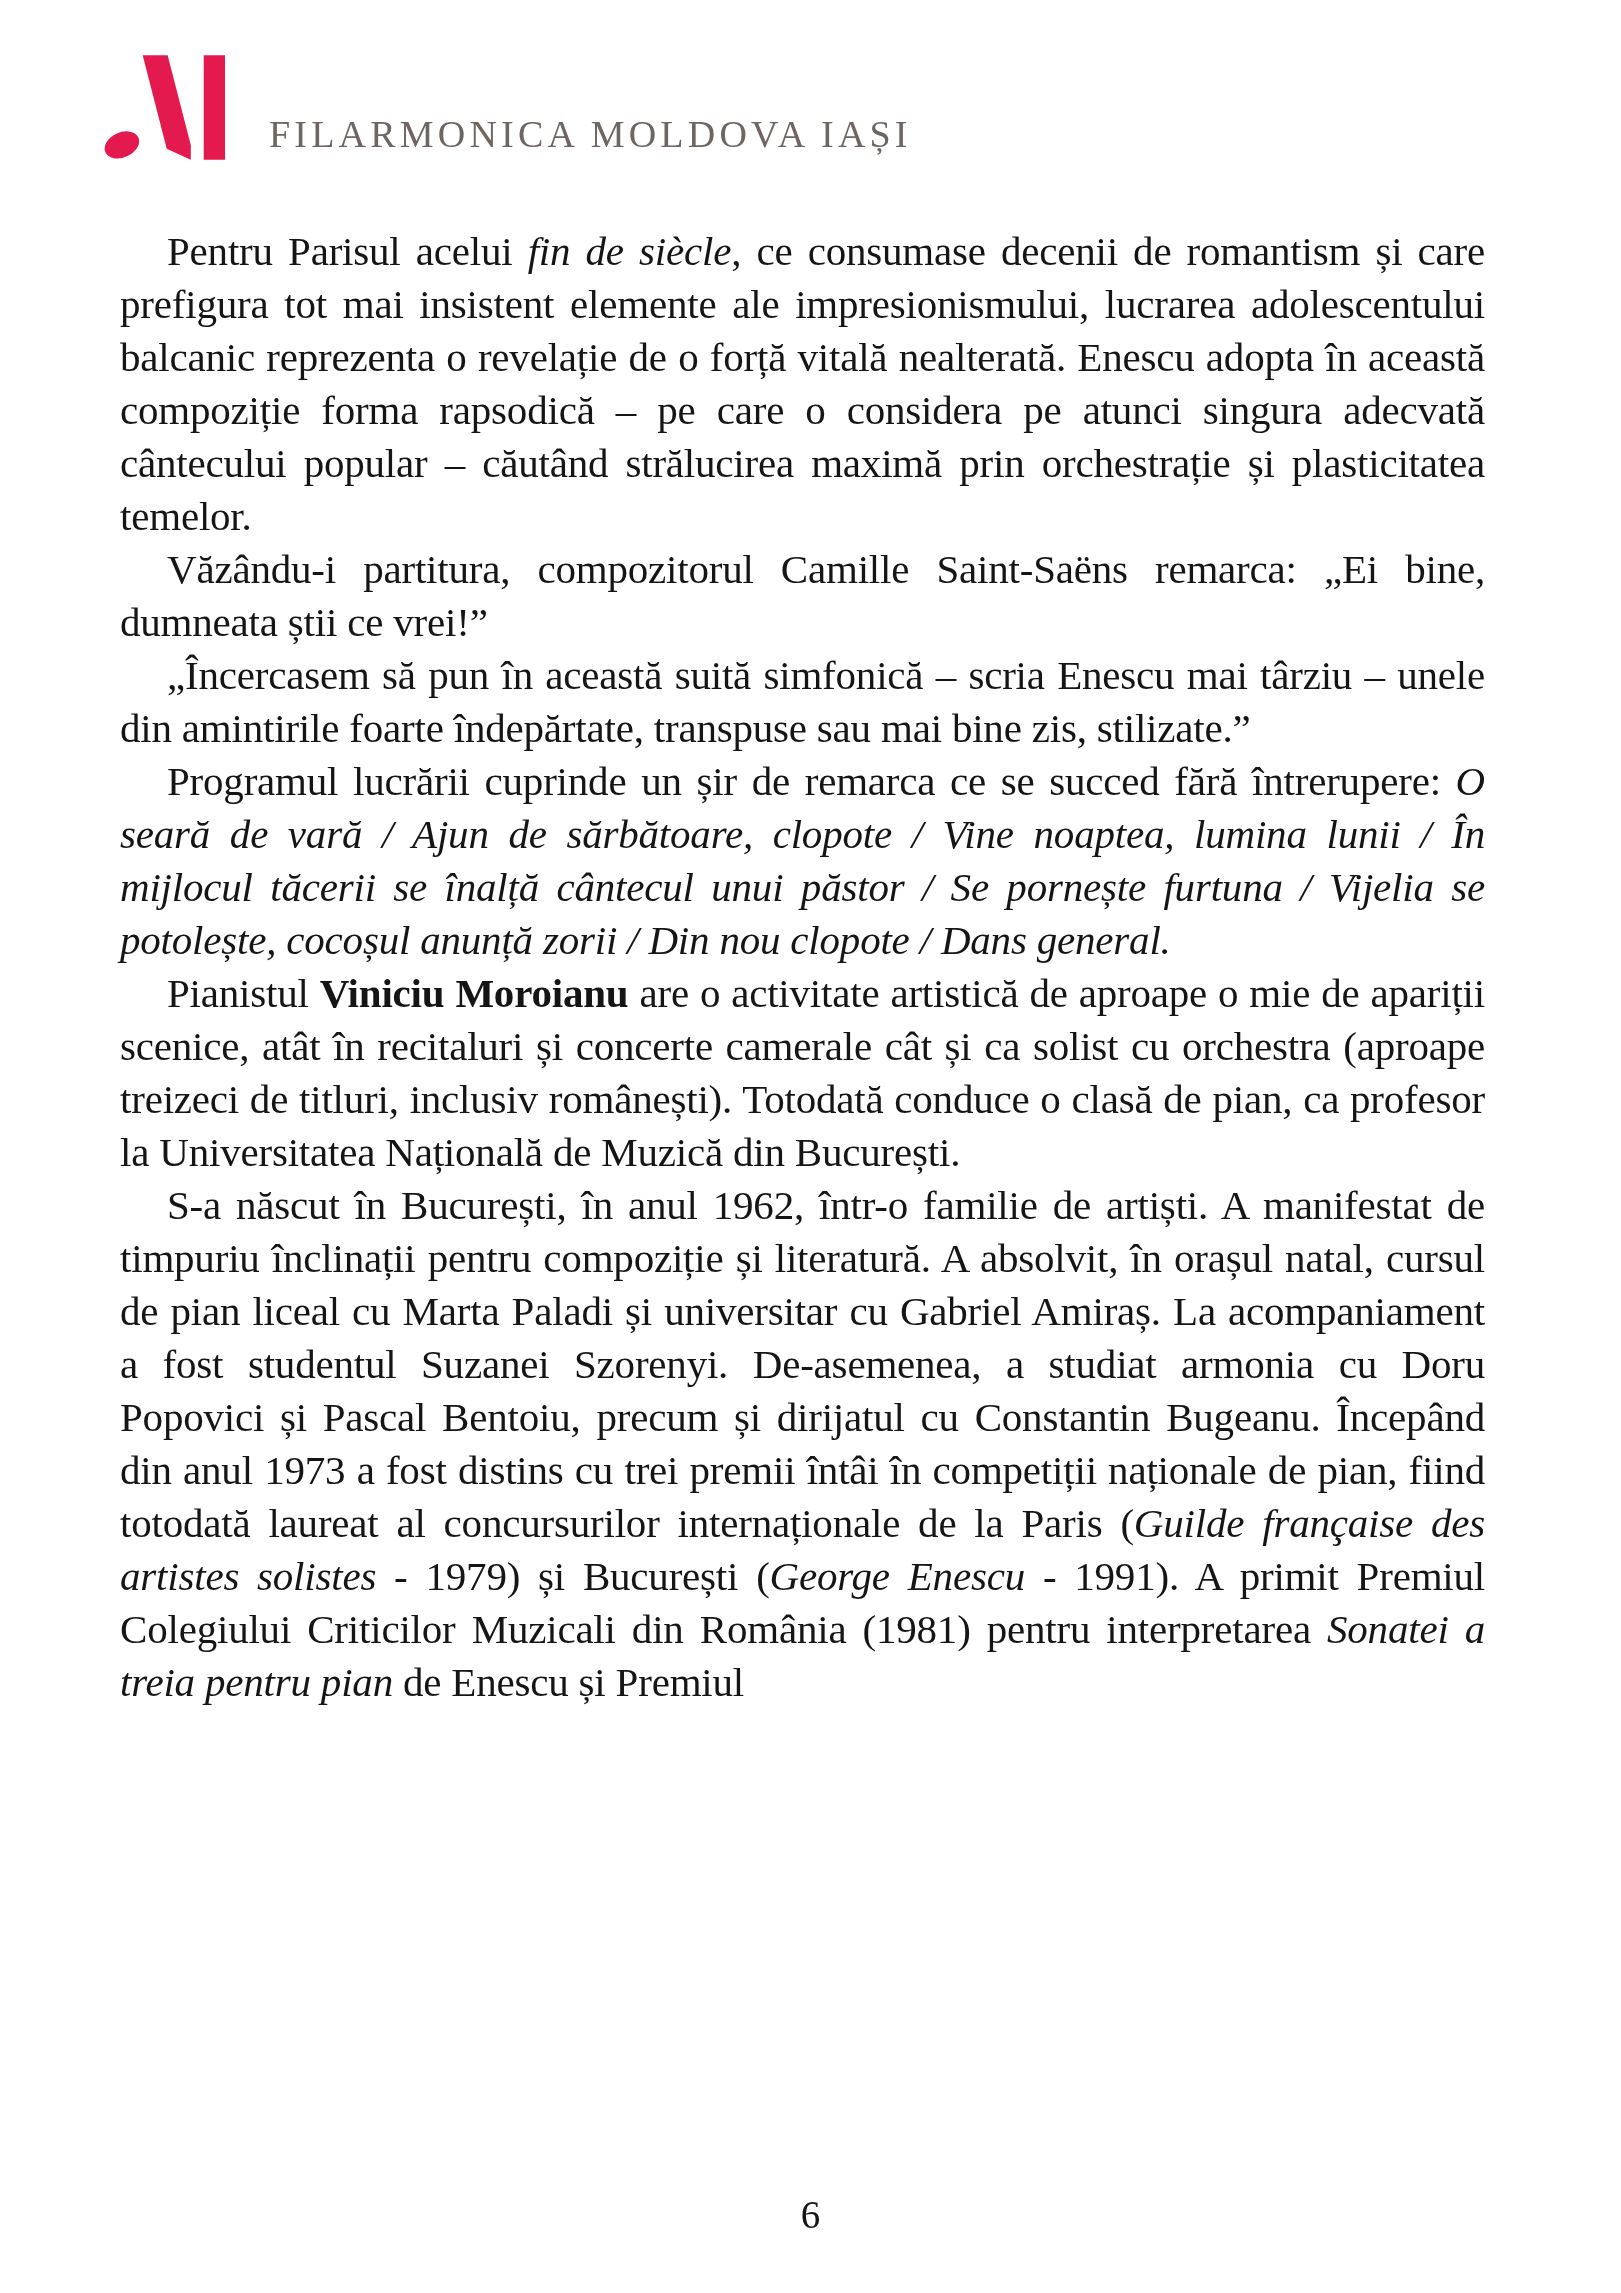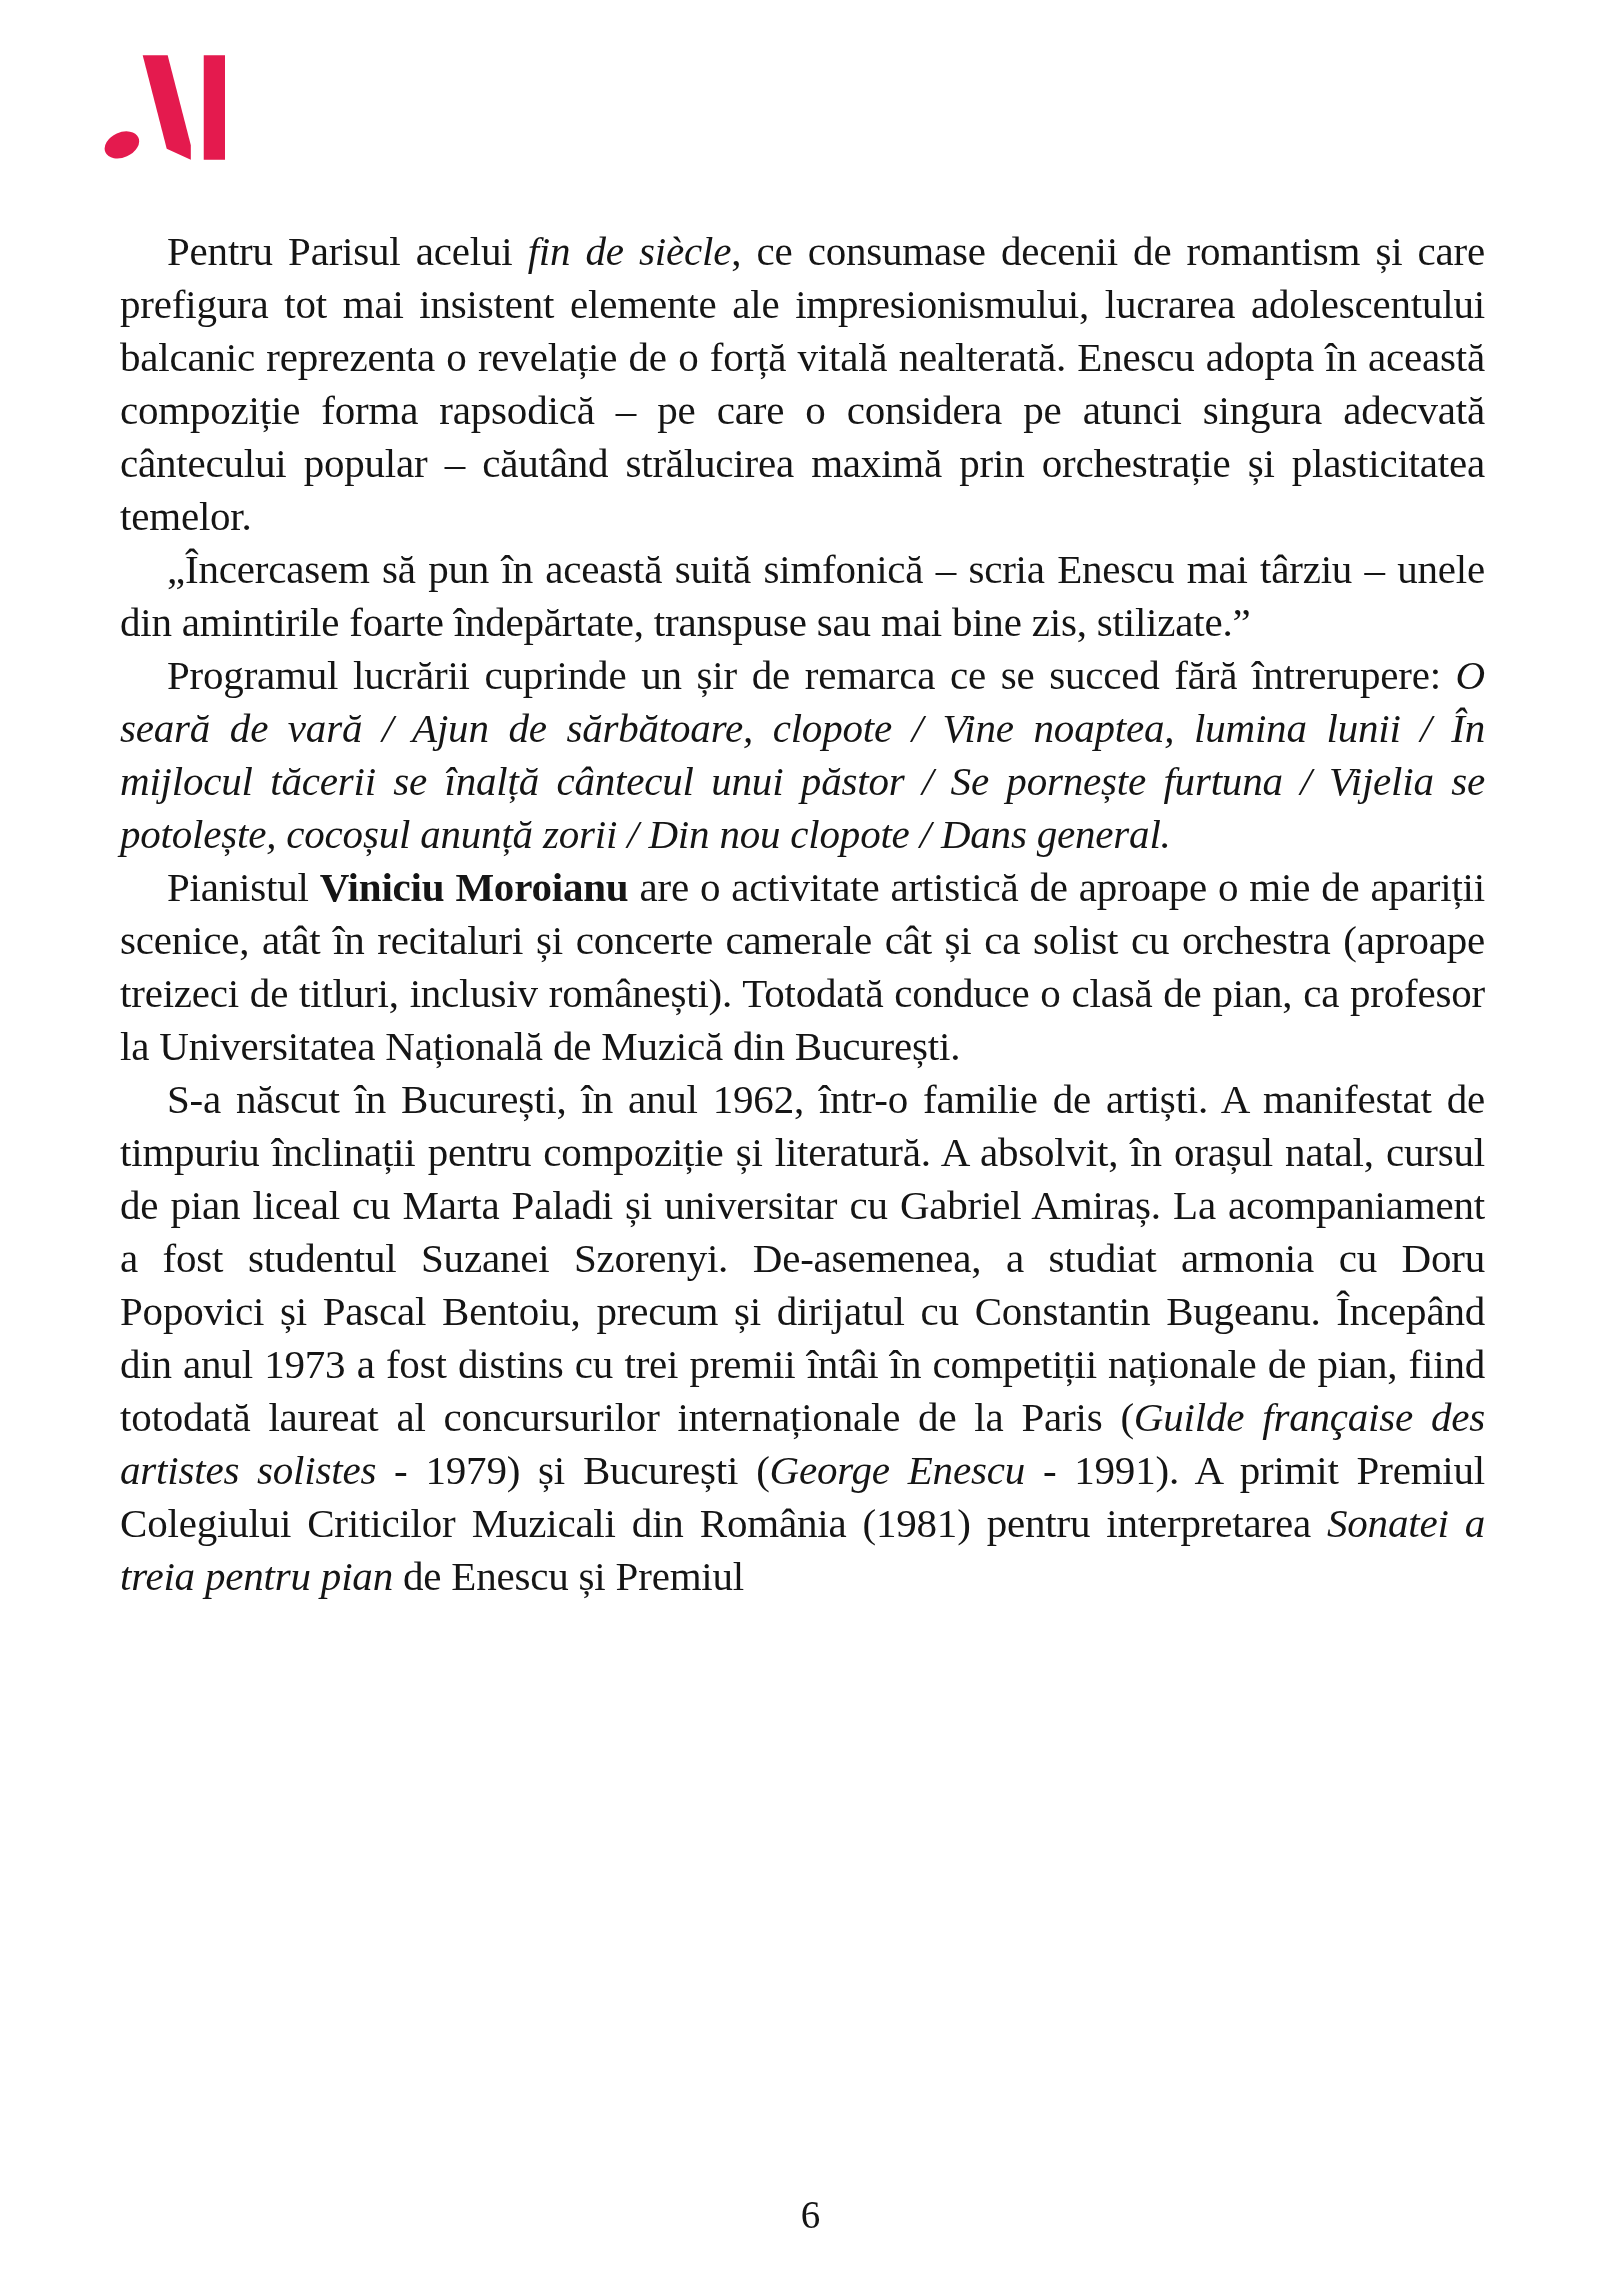--- a/index.html
+++ b/index.html
@@ -55,25 +55,27 @@
 <body>
 
 <div class="page">
 
   <header class="header">
     <svg class="logo-mark" viewBox="0 0 133 113" aria-hidden="true">
       <ellipse cx="21.5" cy="97" rx="19.5" ry="13.5" transform="rotate(-24 21.5 97)" fill="#e41a4e"></ellipse>
       <polygon points="44,0 71,0 96,97 96,113 70,101" fill="#e41a4e"></polygon>
       <rect x="110" y="0" width="23" height="113" fill="#e41a4e"></rect>
     </svg>
+    <div class="brand">FILARMONICA MOLDOVA IAȘI</div>
   </header>
 
   <main class="body-text">
 
   <p class="para"><span>Pentru Parisul acelui </span><i>fin de siècle</i><span>, ce consumase decenii de romantism și care prefigura tot mai insistent elemente ale impresionismului, lucrarea adolescentului balcanic reprezenta o revelație de o forță vitală nealterată. Enescu adopta în această compoziție forma rapsodică – pe care o considera pe atunci singura adecvată cântecului popular – căutând strălucirea maximă prin orchestrație și plasticitatea temelor.</span></p>
+      <p class="para"><span>Văzându-i partitura, compozitorul Camille Saint-Saëns remarca: „Ei bine, dumneata știi ce vrei!”</span></p>
       <p class="para"><span>„Încercasem să pun în această suită simfonică – scria Enescu mai târziu – unele din amintirile foarte îndepărtate, transpuse sau mai bine zis, stilizate.”</span></p>
       <p class="para"><span>Programul lucrării cuprinde un șir de remarca ce se succed fără întrerupere: </span><i>O seară de vară / Ajun de sărbătoare, clopote / Vine noaptea, lumina lunii / În mijlocul tăcerii se înalță cântecul unui păstor / Se pornește furtuna / Vijelia se potolește, cocoșul anunță zorii / Din nou clopote / Dans general.</i></p>
       <p class="para spaced"><span>Pianistul </span><b>Viniciu Moroianu</b><span> are o activitate artistică de aproape o mie de apariții scenice, atât în recitaluri și concerte camerale cât și ca solist cu orchestra (aproape treizeci de titluri, inclusiv românești). Totodată conduce o clasă de pian, ca profesor la Universitatea Națională de Muzică din București.</span></p>
       <p class="para"><span>S-a născut în București, în anul 1962, într-o familie de artiști. A manifestat de timpuriu înclinații pentru compoziție și literatură. A absolvit, în orașul natal, cursul de pian liceal cu Marta Paladi și universitar cu Gabriel Amiraș. La acompaniament a fost studentul Suzanei Szorenyi. De-asemenea, a studiat armonia cu Doru Popovici și Pascal Bentoiu, precum și dirijatul cu Constantin Bugeanu. Începând din anul 1973 a fost distins cu trei premii întâi în competiții naționale de pian, fiind totodată laureat al concursurilor internaționale de la Paris (</span><i>Guilde française des artistes solistes</i><span> - 1979) și București (</span><i>George Enescu</i><span> - 1991). A primit Premiul Colegiului Criticilor Muzicali din România (1981) pentru interpretarea </span><i>Sonatei a treia pentru pian</i><span> de Enescu și Premiul</span></p>
     </main>
 
   <footer class="footer">
     <span class="pagenum">6</span>
   </footer>
 

